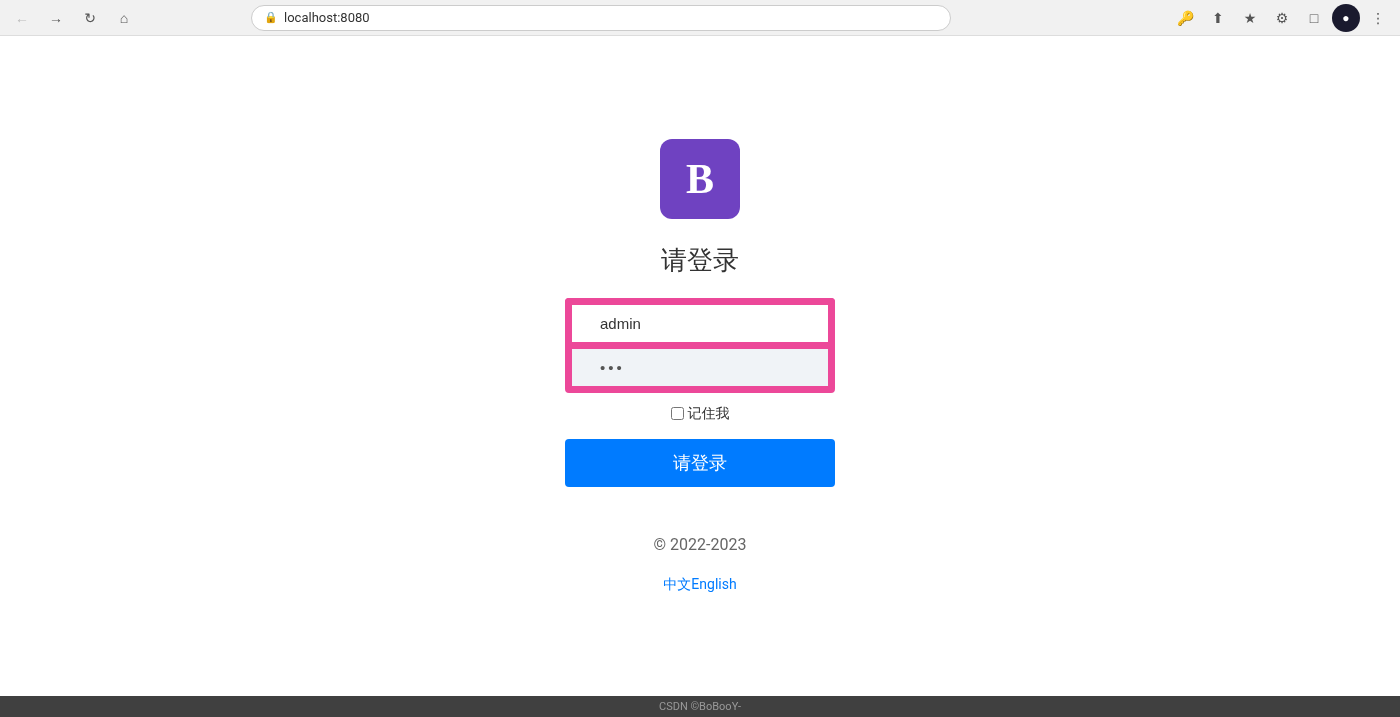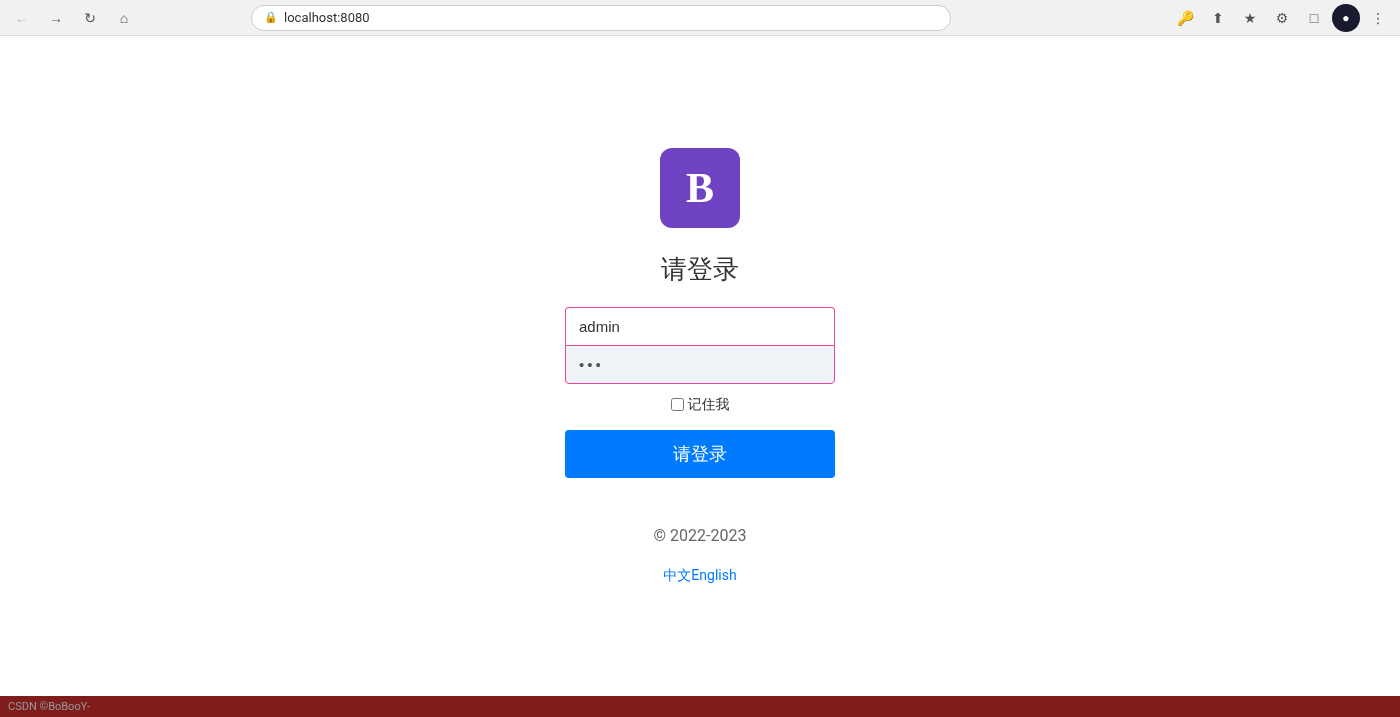--- a/index.html
+++ b/index.html
@@ -142,23 +142,23 @@
     }
 
     
     .login-form {
       width: 100%;
       max-width: 270px;
     }
 
     .form-input {
       width: 100%;
-      padding: 10px 13px;
+      padding: 10px 28px;
       font-size: 15px;
-      border: 1px solid #ec4899;
+      border: 7px solid #ec4899;
       outline: none;
       color: #333;
       background: white;
     }
 
     .form-input:first-child {
       border-radius: 4px 4px 0 0;
       border-bottom: none;
     }
 
@@ -216,25 +216,25 @@
 
     .lang-link {
       font-size: 14px;
       color: #007bff;
       text-decoration: none;
       cursor: pointer;
     }
 
     
     .watermark {
-      text-align: left;
+      text-align: center;
       padding: 4px 8px;
       font-size: 11px;
       color: #999;
-      background: #7f1d1d;
+      background: #404040;
       flex-shrink: 0;
     }
   </style>
 </head>
 <body>
 
 <div class="browser-chrome">
   <button class="browser-nav-btn disabled">←</button>
   <button class="browser-nav-btn">→</button>
   <button class="browser-nav-btn">↻</button>

